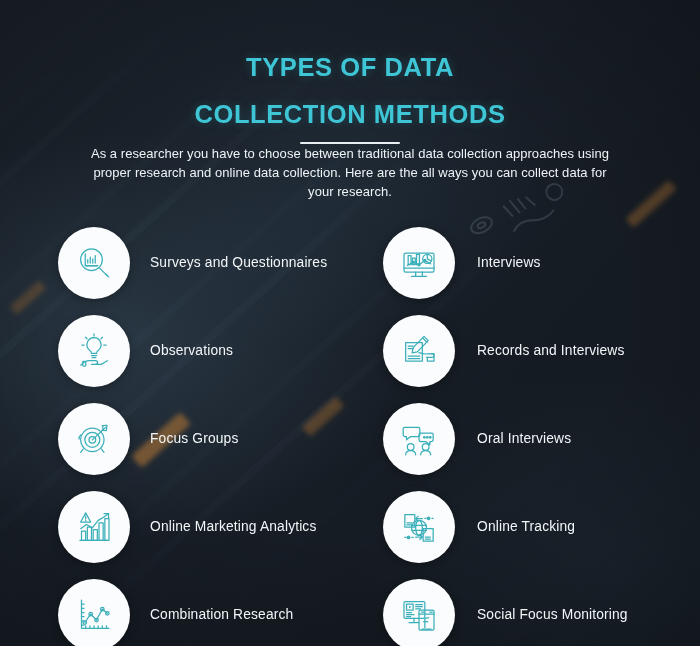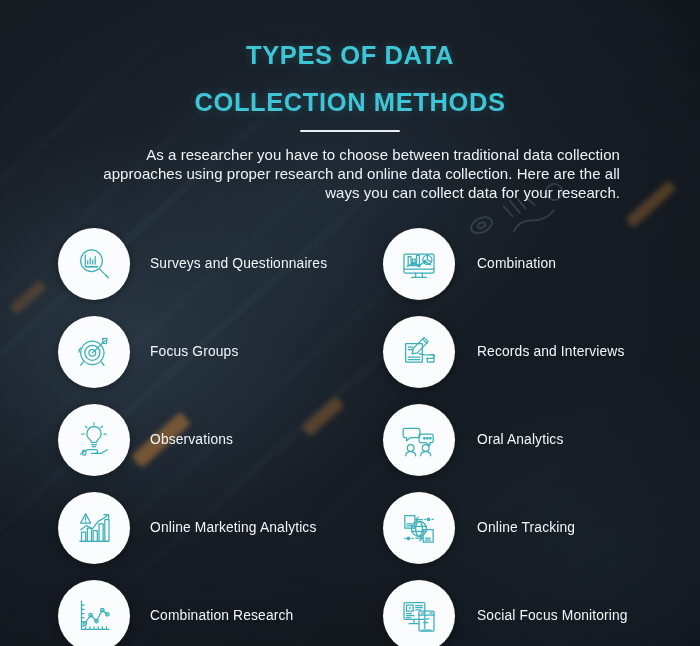--- a/index.html
+++ b/index.html
@@ -100,47 +100,47 @@
   .bg-vignette {
     position: absolute;
     inset: 0;
     background: radial-gradient(ellipse 680px 560px at 50% 48%, rgba(0,0,0,0) 40%, rgba(0,0,0,0.38) 100%);
     pointer-events: none;
   }
 
   
   .header {
     position: relative;
-    padding-top: 42px;
+    padding-top: 54px;
     text-align: center;
   }
   .title {
     margin: 0;
     font-size: 25.5px;
     line-height: 27px;
     font-weight: bold;
     letter-spacing: 0.6px;
     color: #3ec6d6;
     text-shadow: 0 0 10px rgba(62,198,214,0.25);
   }
   .title .line2 { display: block; margin-top: 20px; }
   .divider {
     width: 100px;
     height: 2px;
     margin: 14px auto 0 auto;
     background: #e8eef2;
     border-radius: 1px;
   }
   .intro {
-    margin: 13px auto 0 auto;
+    margin: 0 auto 0 auto;
     width: 540px;
-    font-size: 15px;
+    font-size: 13px;
     line-height: 19px;
     color: #eef3f6;
-    text-align: right;
+    text-align: center;
     letter-spacing: 0.05px;
   }
 
   
   .columns {
     position: relative;
     margin-top: 18px;
     display: flex;
     padding: 0 0 0 0;
   }
@@ -238,48 +238,48 @@
             </g>
           </svg>
         </div>
         <div class="label">Surveys and Questionnaires</div>
       </div>
 
       <div class="item">
         <div class="circle">
           <svg viewBox="0 0 48 48">
             <g class="ico">
+              <path d="M24 8 a8.5 8.5 0 0 0 -5 15.3 c1.2 1 1.8 2.1 1.9 3.4 h6.2 c0.1 -1.3 0.7 -2.4 1.9 -3.4 A8.5 8.5 0 0 0 24 8 z"></path>
+              <path d="M21 29.5 h6 M21.8 32 h4.4"></path>
+              <path d="M24 3.5 v2.6 M13.8 7.5 l1.8 1.8 M34.2 7.5 l-1.8 1.8 M9.5 17 h2.6 M35.9 17 h2.6"></path>
+              <path d="M8 41 q5 -5.5 10.5 -5.5 h7.5 a2.3 2.3 0 0 1 0 4.6 h-5"></path>
+              <path d="M26 40.1 h6.5 q4 -2.2 7.5 -4.4"></path>
+              <rect x="10.5" y="36.5" width="3.6" height="5.5" rx="1"></rect>
+            </g>
+          </svg>
+        </div>
+        <div class="label">Observations</div>
+      </div>
+
+      <div class="item">
+        <div class="circle">
+          <svg viewBox="0 0 48 48">
+            <g class="ico">
               <circle cx="22" cy="25" r="14"></circle>
               <circle cx="22" cy="25" r="9"></circle>
               <circle cx="22" cy="25" r="4"></circle>
               <path d="M22 25 L38 10"></path>
               <path d="M34 8 l5.5 -0.5 l-0.5 5.5"></path>
               <path d="M33.5 13.5 l5 0.5 M34.5 8.5 l0.4 5"></path>
               <path d="M11 36 l-3 4 M33 36 l3 4"></path>
               <path d="M8 19 q-2 2 -2 5"></path>
             </g>
           </svg>
         </div>
         <div class="label">Focus Groups</div>
-      </div>
-
-      <div class="item">
-        <div class="circle">
-          <svg viewBox="0 0 48 48">
-            <g class="ico">
-              <path d="M24 8 a8.5 8.5 0 0 0 -5 15.3 c1.2 1 1.8 2.1 1.9 3.4 h6.2 c0.1 -1.3 0.7 -2.4 1.9 -3.4 A8.5 8.5 0 0 0 24 8 z"></path>
-              <path d="M21 29.5 h6 M21.8 32 h4.4"></path>
-              <path d="M24 3.5 v2.6 M13.8 7.5 l1.8 1.8 M34.2 7.5 l-1.8 1.8 M9.5 17 h2.6 M35.9 17 h2.6"></path>
-              <path d="M8 41 q5 -5.5 10.5 -5.5 h7.5 a2.3 2.3 0 0 1 0 4.6 h-5"></path>
-              <path d="M26 40.1 h6.5 q4 -2.2 7.5 -4.4"></path>
-              <rect x="10.5" y="36.5" width="3.6" height="5.5" rx="1"></rect>
-            </g>
-          </svg>
-        </div>
-        <div class="label">Observations</div>
       </div>
 
       <div class="item">
         <div class="circle">
           <svg viewBox="0 0 48 48">
             <g class="ico">
               <path d="M7 40 h34"></path>
               <rect x="9" y="29" width="5" height="11"></rect>
               <rect x="16" y="24" width="5" height="16"></rect>
               <rect x="23" y="27" width="5" height="13"></rect>
@@ -330,21 +330,21 @@
               <rect x="21" y="13.5" width="3.5" height="12.5"></rect>
               <circle cx="34" cy="19" r="5.5"></circle>
               <path d="M34 19 v-5.5 M34 19 l4.8 2.6"></path>
               <path d="M10 27 L17 23 L24 26 L31 21 L38 25"></path>
               <circle cx="17" cy="23" r="1.3"></circle>
               <circle cx="24" cy="26" r="1.3"></circle>
               <circle cx="31" cy="21" r="1.3"></circle>
             </g>
           </svg>
         </div>
-        <div class="label">Combination</div>
+        <div class="label">Interviews</div>
       </div>
 
       <div class="item">
         <div class="circle">
           <svg viewBox="0 0 48 48">
             <g class="ico">
               <path d="M8 14 h20 v22 h-20 z"></path>
               <path d="M11 30 h14 M11 33 h14 M11 18 h6 M11 21 h6"></path>
               <path d="M30 6.5 l5 5 L22 25 l-6.2 1.2 L17 20 z"></path>
               <path d="M28.5 8.5 l5 5"></path>
@@ -365,21 +365,21 @@
               <circle cx="30.5" cy="22" r="1"></circle>
               <circle cx="34" cy="22" r="1"></circle>
               <circle cx="37.5" cy="22" r="1"></circle>
               <circle cx="14" cy="33.5" r="4"></circle>
               <path d="M8 43 q0 -5 6 -5 q6 0 6 5"></path>
               <circle cx="32" cy="33.5" r="4"></circle>
               <path d="M26 43 q0 -5 6 -5 q6 0 6 5"></path>
             </g>
           </svg>
         </div>
-        <div class="label">Oral Analytics</div>
+        <div class="label">Oral Interviews</div>
       </div>
 
       <div class="item">
         <div class="circle">
           <svg viewBox="0 0 48 48">
             <g class="ico">
               <circle cx="24" cy="25" r="9"></circle>
               <ellipse cx="24" cy="25" rx="4" ry="9"></ellipse>
               <path d="M15.2 22 h17.6 M15.2 28 h17.6"></path>
               <rect x="7" y="9" width="12" height="15"></rect>

